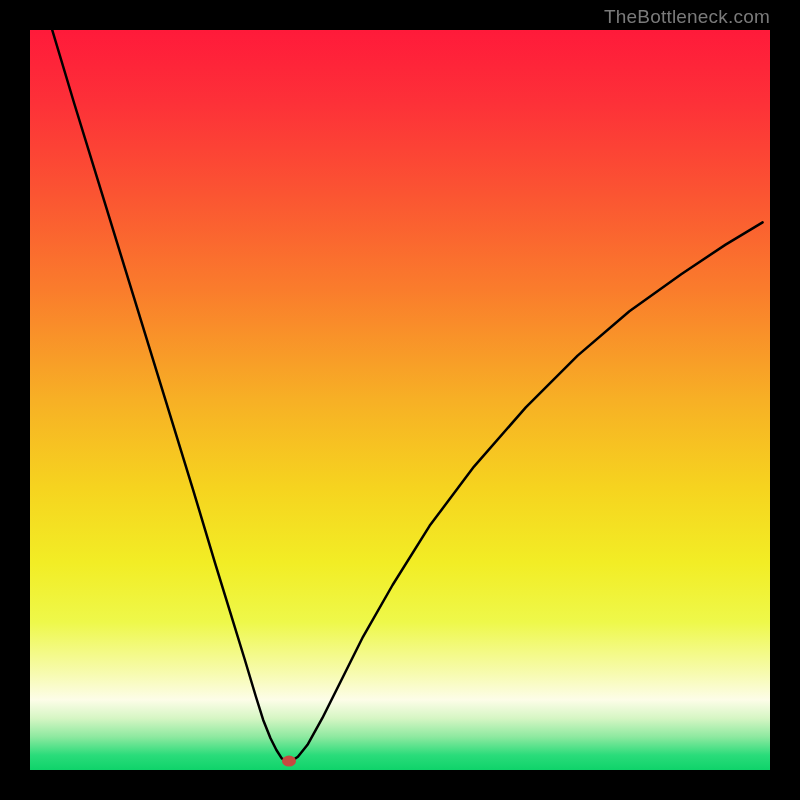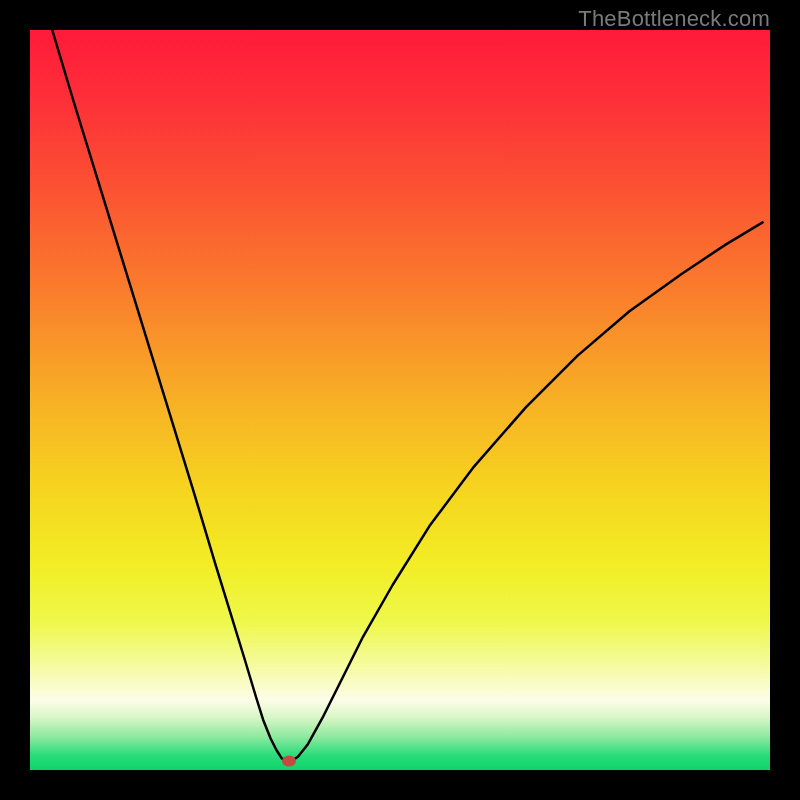--- a/index.html
+++ b/index.html
@@ -17,21 +17,21 @@
     top: 30px;
     width: 740px;
     height: 740px;
     background: #000;
   }
   .watermark {
     position: absolute;
     top: 6px;
     right: 30px;
     color: #7a7a7a;
-    font-size: 22px;
+    font-size: 19px;
     font-weight: 500;
     letter-spacing: 0.2px;
     user-select: none;
   }
   svg {
     display: block;
   }
 </style>
 </head>
 <body>

